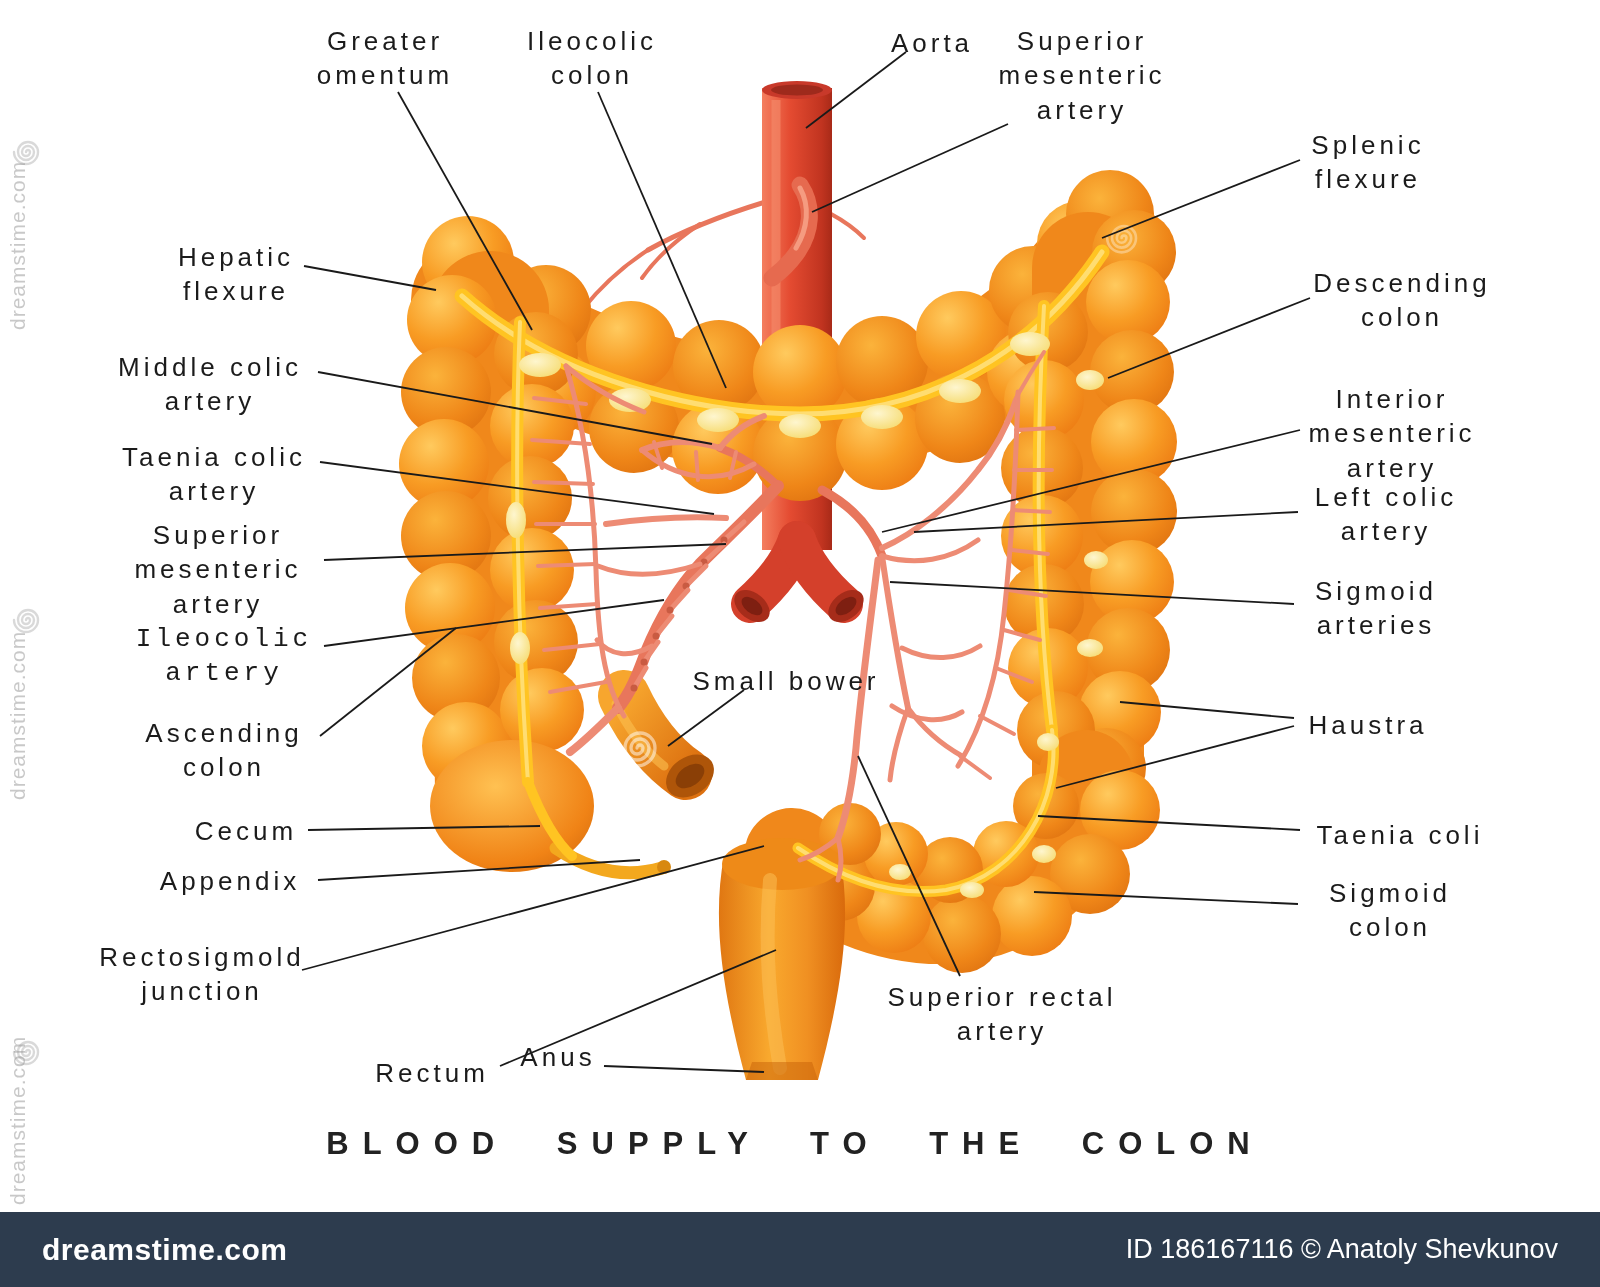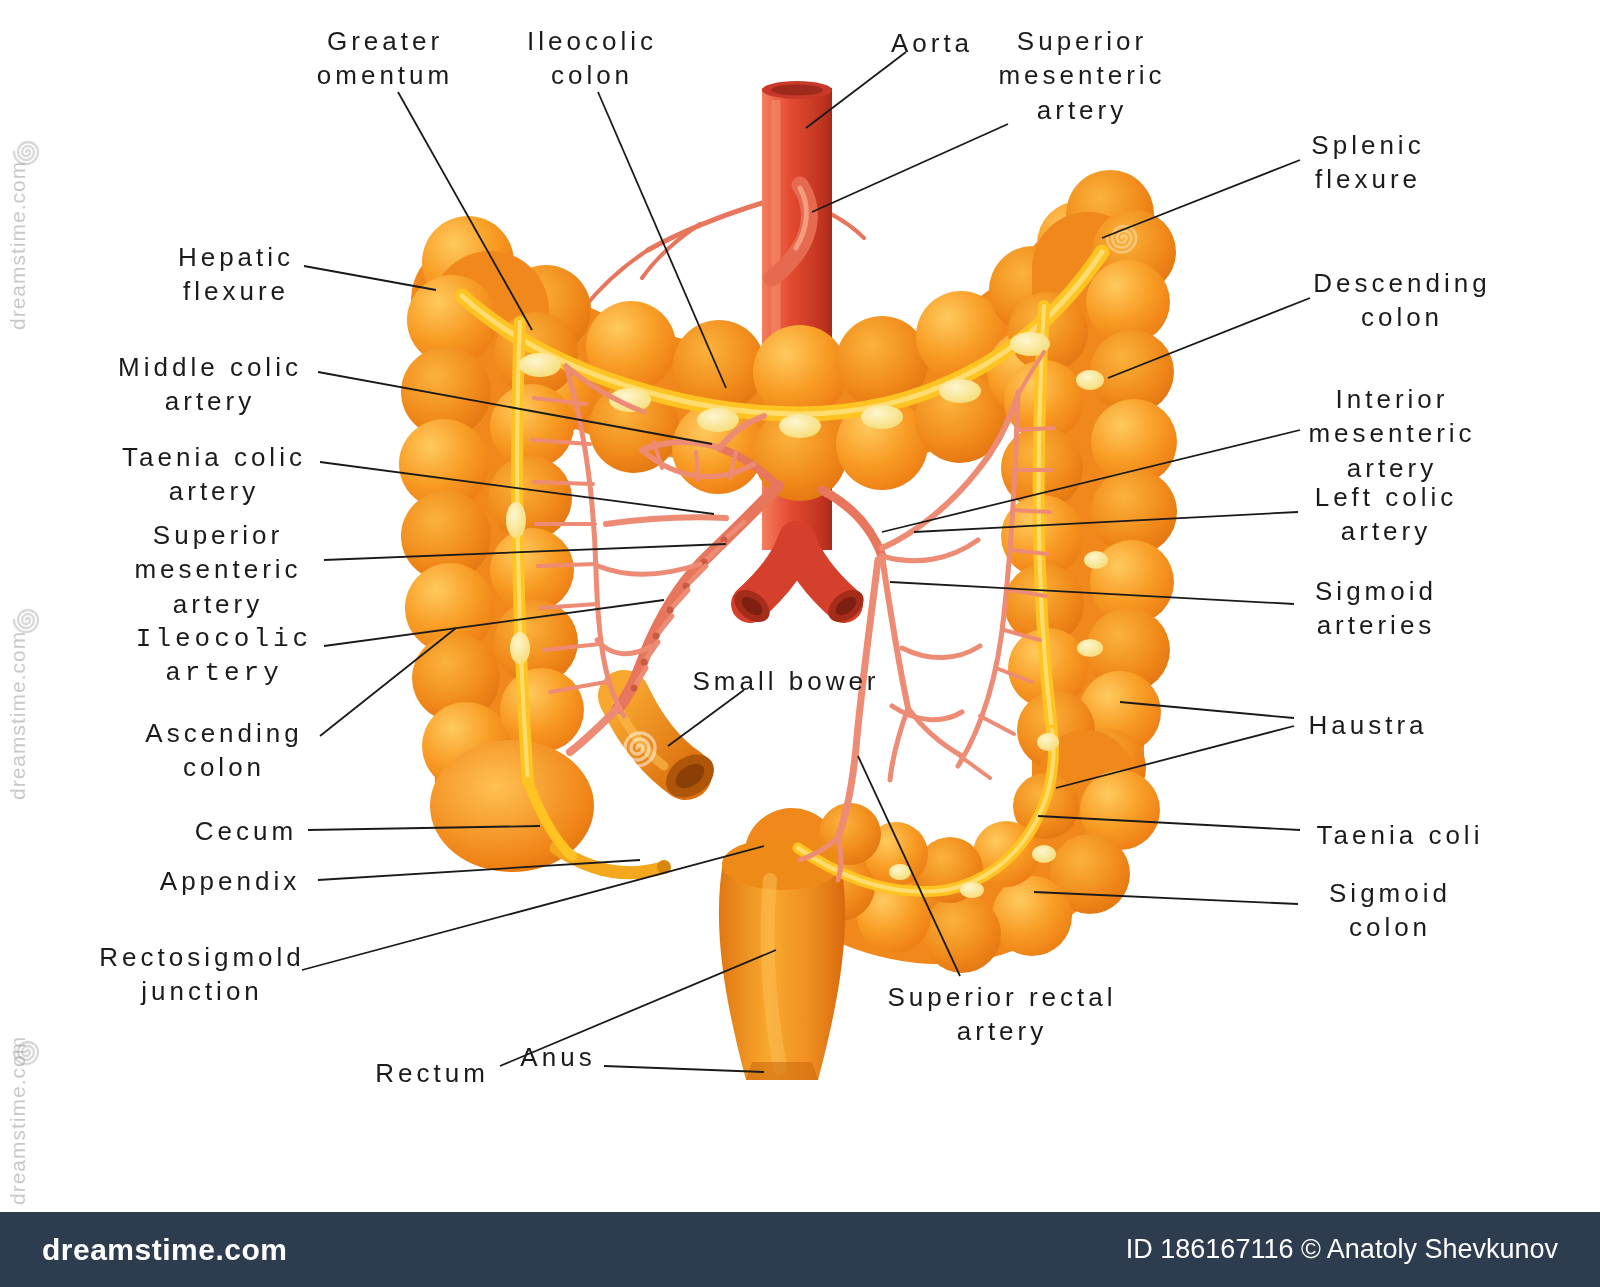--- a/index.html
+++ b/index.html
@@ -354,20 +354,21 @@
   <div class="lbl" style="left:246px;top:814px;">Cecum</div>
   <div class="lbl" style="left:230px;top:864px;">Appendix</div>
   <div class="lbl" style="left:202px;top:940px;">Rectosigmold
 junction</div>
   <div class="lbl" style="left:432px;top:1056px;">Rectum</div>
   <div class="lbl" style="left:558px;top:1040px;">Anus</div>
   <div class="lbl" style="left:786px;top:664px;">Small bower</div>
   <div class="lbl" style="left:1002px;top:980px;">Superior rectal
 artery</div>
 
+  <div class="title" style="left:795px;top:1126px;">BLOOD SUPPLY TO THE COLON</div>
 
   <div class="wm-side" style="top:330px;">dreamstime.com</div>
   <div class="wm-side" style="top:800px;">dreamstime.com</div>
   <div class="wm-side" style="top:1205px;">dreamstime.com</div>
 
   <div class="wm-bar">
     <span class="wm-site">dreamstime.com</span>
     <span class="wm-credit">ID 186167116 © Anatoly Shevkunov</span>
   </div>
 

